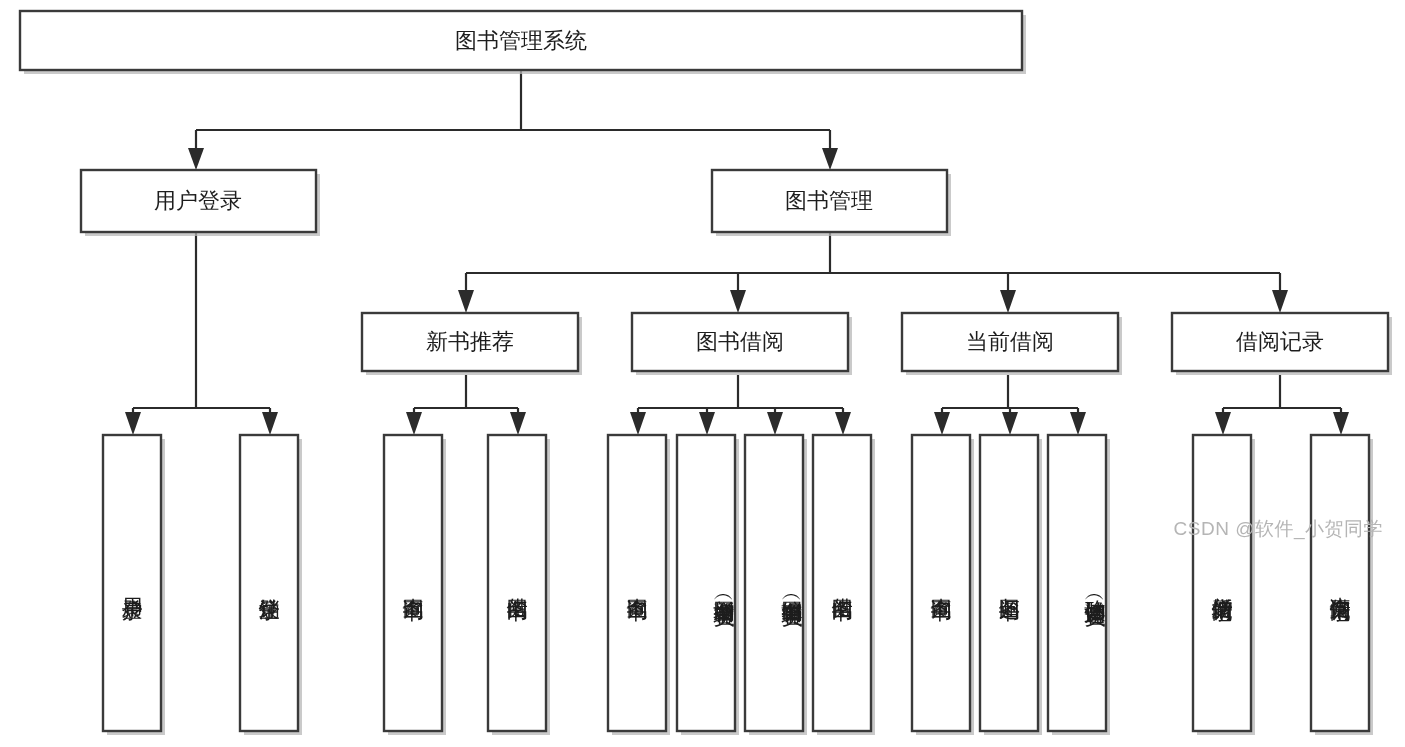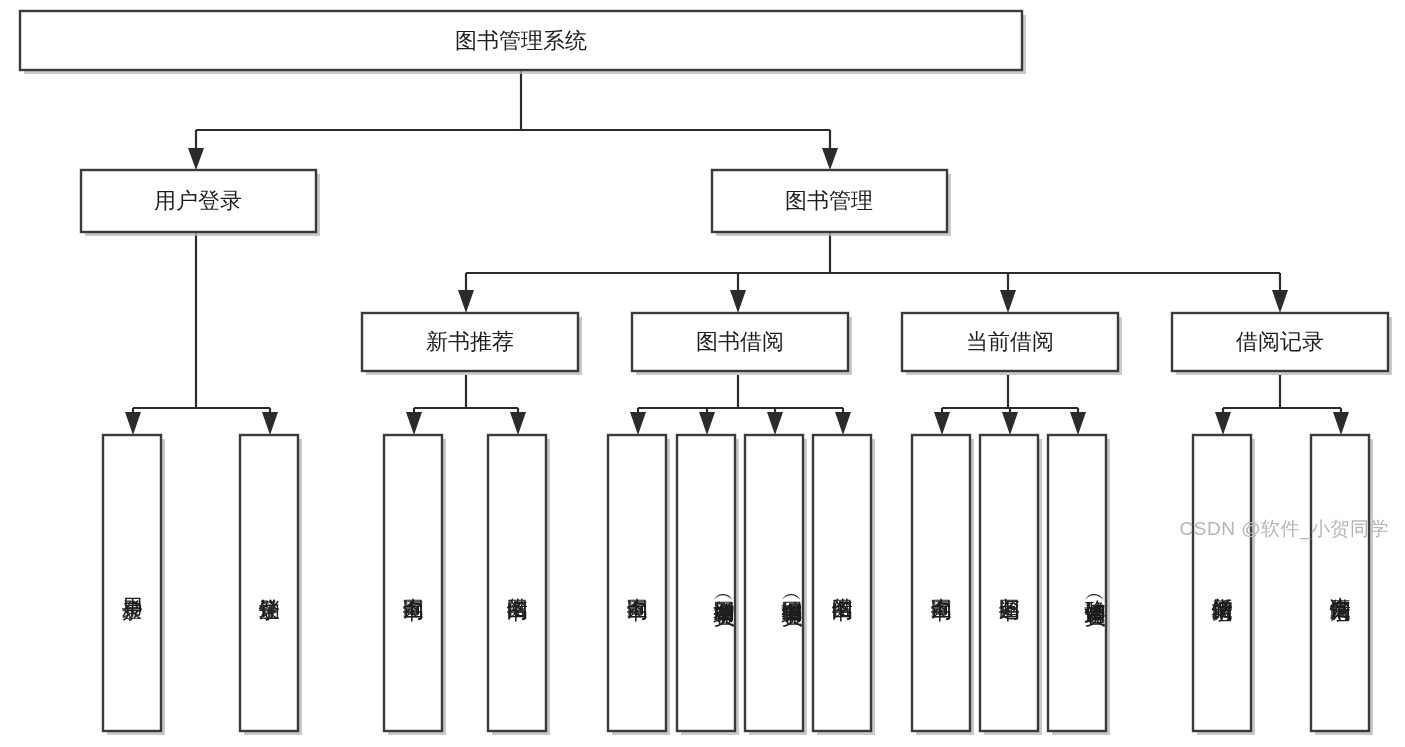--- a/index.html
+++ b/index.html
@@ -66,21 +66,21 @@
     white-space: nowrap;
     letter-spacing: 1px;
     display: flex;
     align-items: flex-start;
     justify-content: center;
     pointer-events: none;
   }
   .vlabel.center-v { align-items: center; }
   .watermark {
     position: absolute;
-    right: 16px;
+    right: 22px;
     bottom: 6px;
     font-family: "Liberation Sans", "DejaVu Sans", sans-serif;
     font-size: 19px;
     color: #b5b5b5;
     letter-spacing: 0.5px;
     user-select: none;
   }
 </style>
 </head>
 <body>

